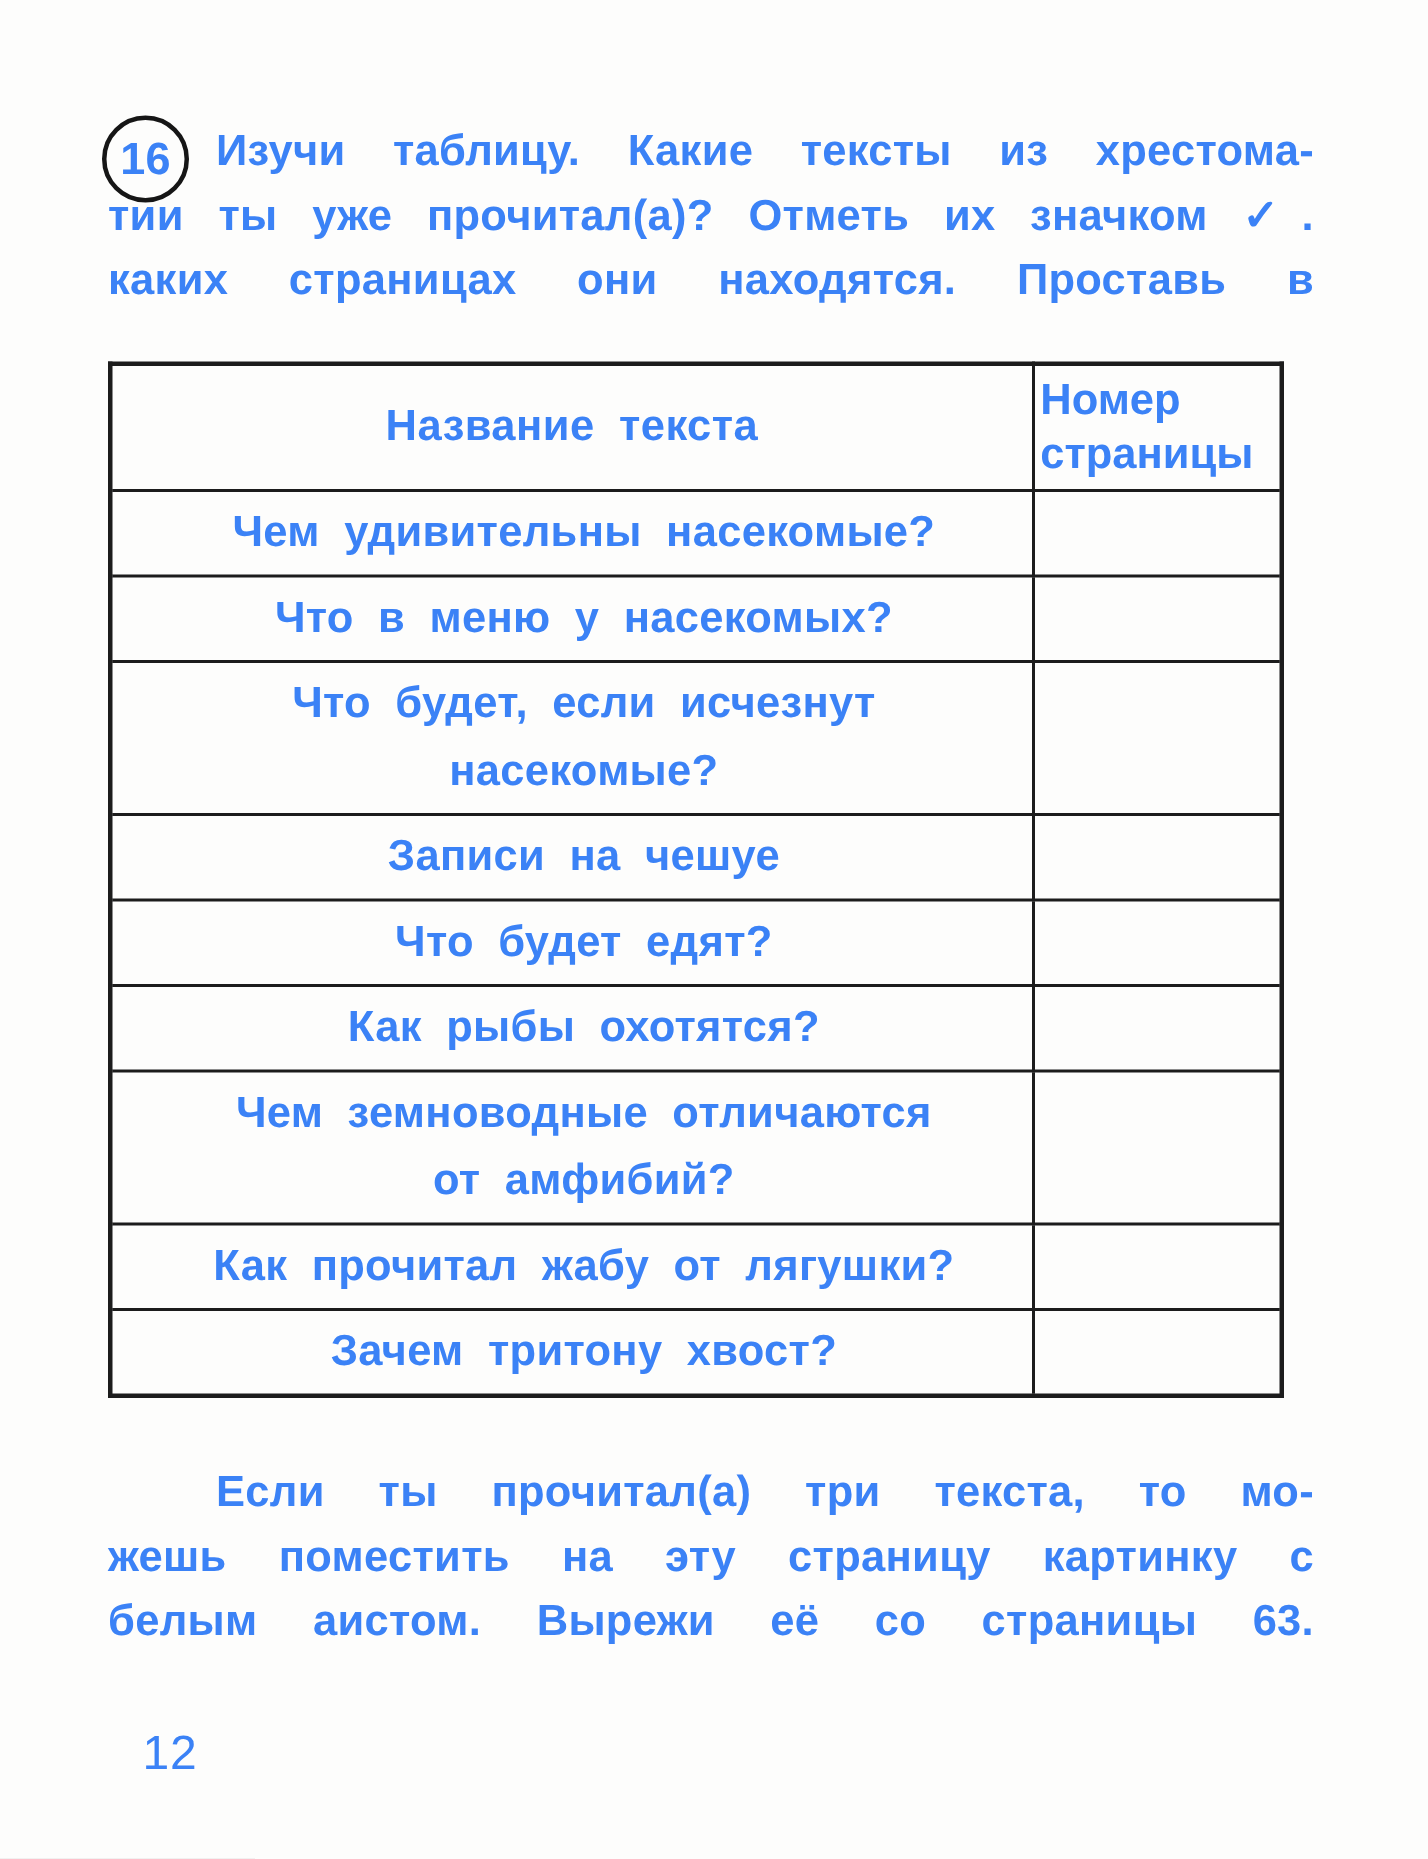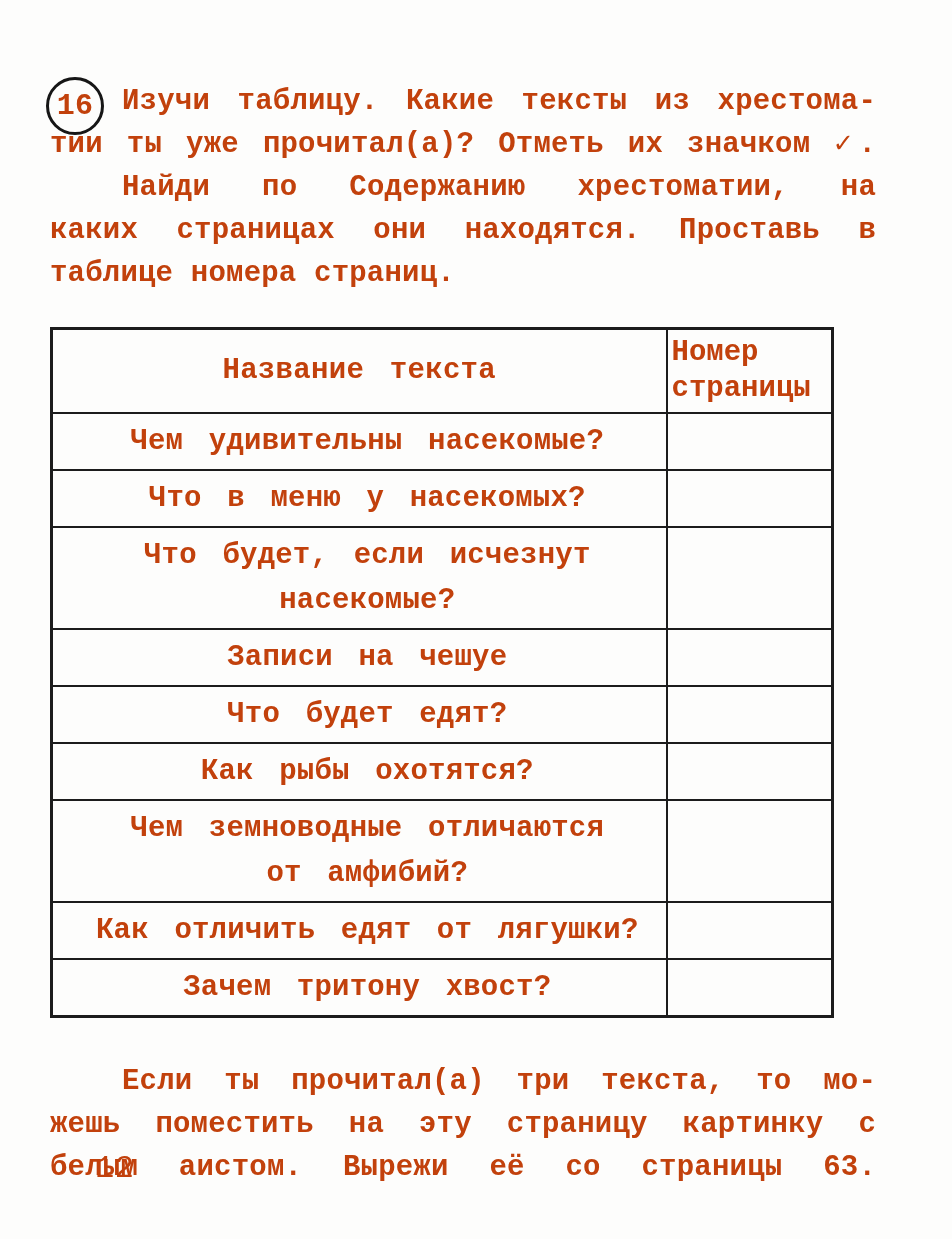--- a/index.html
+++ b/index.html
@@ -2,26 +2,26 @@
 <html><head>
 <meta charset="utf-8">
 <style>
   html, body { margin: 0; padding: 0; background: #e8e8e8; }
   .sheet {
     position: relative;
     width: 952px;
     height: 1239px;
     margin: 0 auto;
     background: #fdfdfc;
-    color: #c2410c;
-    font-family: Liberation Mono, monospace;
+    color: #3b82f6;
+    font-family: Liberation Sans, sans-serif;
     font-weight: 700;
     overflow: hidden;
     box-sizing: border-box;
-    padding: 80px 76px 0 50px;
+    padding: 80px 76px 0 72px;
   }
   .para { font-size: 29px; line-height: 43px; letter-spacing: 0.2px; }
   .line { text-align: justify; }
   .jline { text-align-last: justify; }
   .lline { text-align-last: left; }
   .first-indent { padding-left: 72px; }
 
   
   .p1 { position: relative; }
   .badge {
@@ -101,23 +101,21 @@
 
   <div class="para p1">
     <span class="badge">
       <span>16</span>
     </span>
     <div class="line jline p1-line1">Изучи таблицу. Какие тексты из хрестома-</div>
     <div class="line jline">тии ты уже прочитал(а)? Отметь их значком ✓.</div>
   </div>
 
   <div class="para">
-    <div class="line jline first-indent">Найди по Содержанию хрестоматии, на</div>
     <div class="line jline">каких страницах они находятся. Проставь в</div>
-    <div class="line lline">таблице номера страниц.</div>
   </div>
 
   <table class="texts">
     <colgroup>
         <col class="c-title">
         <col class="c-page">
       </colgroup>
     <thead>
       <tr>
         <th class="h-title">Название текста</th>
@@ -150,21 +148,21 @@
       <tr>
         <td class="t-title">Как рыбы охотятся?</td>
         <td class="t-page"></td>
       </tr>
       <tr>
         <td class="t-title">Чем земноводные отличаются
 от амфибий?</td>
         <td class="t-page"></td>
       </tr>
       <tr>
-        <td class="t-title">Как отличить едят от лягушки?</td>
+        <td class="t-title">Как прочитал жабу от лягушки?</td>
         <td class="t-page"></td>
       </tr>
       <tr>
         <td class="t-title">Зачем тритону хвост?</td>
         <td class="t-page"></td>
       </tr>
     </tbody>
   </table>
 
   <div class="para footer-para">

